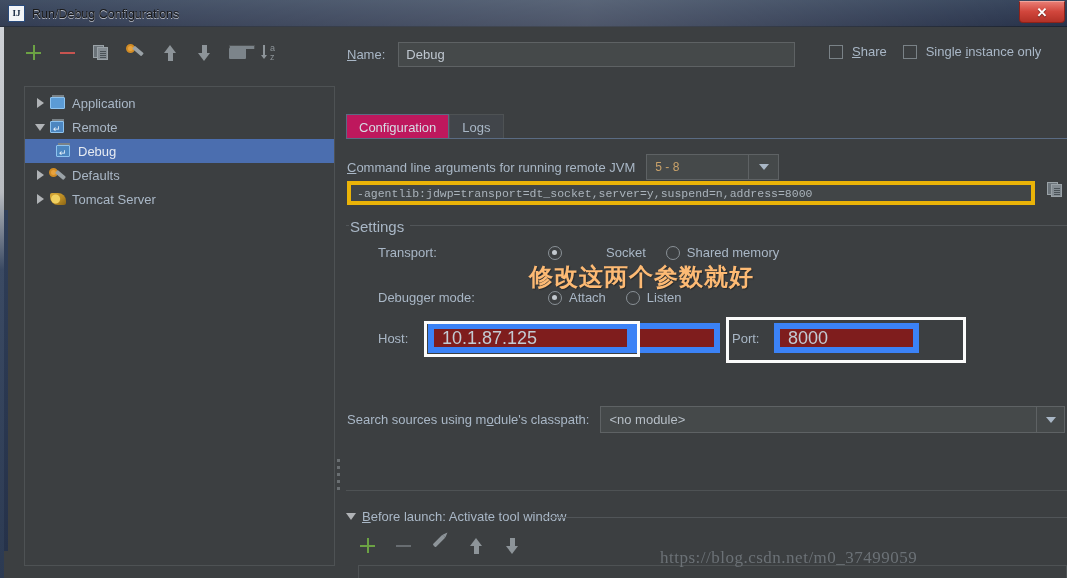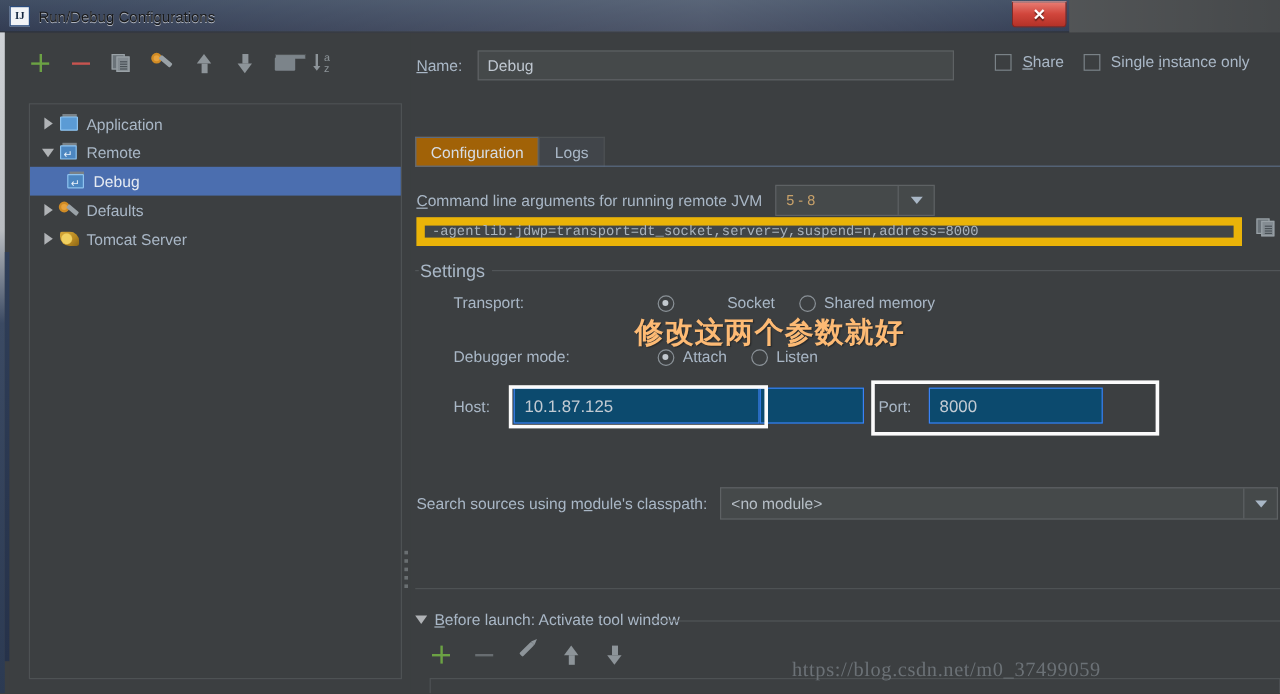--- a/index.html
+++ b/index.html
@@ -11,21 +11,21 @@
   }
   #app {
     position: relative;
     width: 1067px; height: 578px;
     background: #3c3f41;
     overflow: hidden;
   }
 
   
   .titlebar {
-    position: absolute; left: 0; top: 0; width: 891px; height: 27px;
+    position: absolute; left: 0; top: 0; width: 1067px; height: 27px;
     background: linear-gradient(to bottom, #2b3a52 0%, #24314a 45%, #1c2740 100%);
     border-bottom: 1px solid #0f1726;
   }
   .titlebar-glass {
     position: absolute; left: 0; top: 0; width: 1067px; height: 27px;
     background: linear-gradient(to right, rgba(255,255,255,0.10), rgba(255,255,255,0.22) 55%, rgba(255,255,255,0.05));
   }
   .title-inner {
     position: absolute; left: 8px; top: 3px;
     display: flex; align-items: center; gap: 7px;
@@ -283,21 +283,21 @@
     height: 25px;
     padding: 0 12px;
     display: flex; align-items: center;
     font-size: 13px;
     color: #a9b7c6;
     background: #41454a;
     border: 1px solid #4e5254;
     border-bottom: none;
   }
   .tab.active {
-    background: #a16207;
+    background: #be185d;
     color: #d6dce4;
     border-color: #5a6b83;
   }
   .tab-underline {
     position: absolute; left: 4px; top: 110px; width: 721px; height: 1px;
     background: #5a6b83;
   }
 
   .argrow {
     position: absolute; left: 5px; top: 126px;
@@ -322,21 +322,21 @@
   .caret {
     width: 0; height: 0;
     border-left: 5px solid transparent; border-right: 5px solid transparent;
     border-top: 6px solid #a9b7c6;
   }
 
   .cmdfield {
     position: absolute; left: 5px; top: 153px;
     width: 688px; height: 24px;
     background: #414547;
-    border: 7px solid #eab308;
+    border: 4px solid #eab308;
     display: flex; align-items: center;
     padding-left: 6px;
   }
   .cmdfield span {
     font-family: "Liberation Mono", monospace;
     font-size: 11.5px; color: #aab3bb;
     white-space: nowrap;
   }
   .copy-right {
     position: absolute; left: 704px; top: 152px;
@@ -395,24 +395,24 @@
     border: 3px solid #fbfbfb;
     z-index: 6;
   }
   .portbox {
     position: absolute; left: 726px; top: 317px;
     width: 240px; height: 46px;
     border: 3px solid #fbfbfb;
     z-index: 6;
   }
   .textinput {
-    background: #0c4a6e;
-    border: 1px solid #3b82f6;
+    background: #7f1d1d;
+    border: 6px solid #3b82f6;
     color: #c3cbd3;
-    font-size: 14px;
+    font-size: 18px;
     display: flex; align-items: center;
     padding-left: 8px;
   }
 
   .modrow {
     position: absolute; left: 5px; top: 378px;
     display: flex; align-items: center;
     width: 718px;
   }
   .mod-combo {

